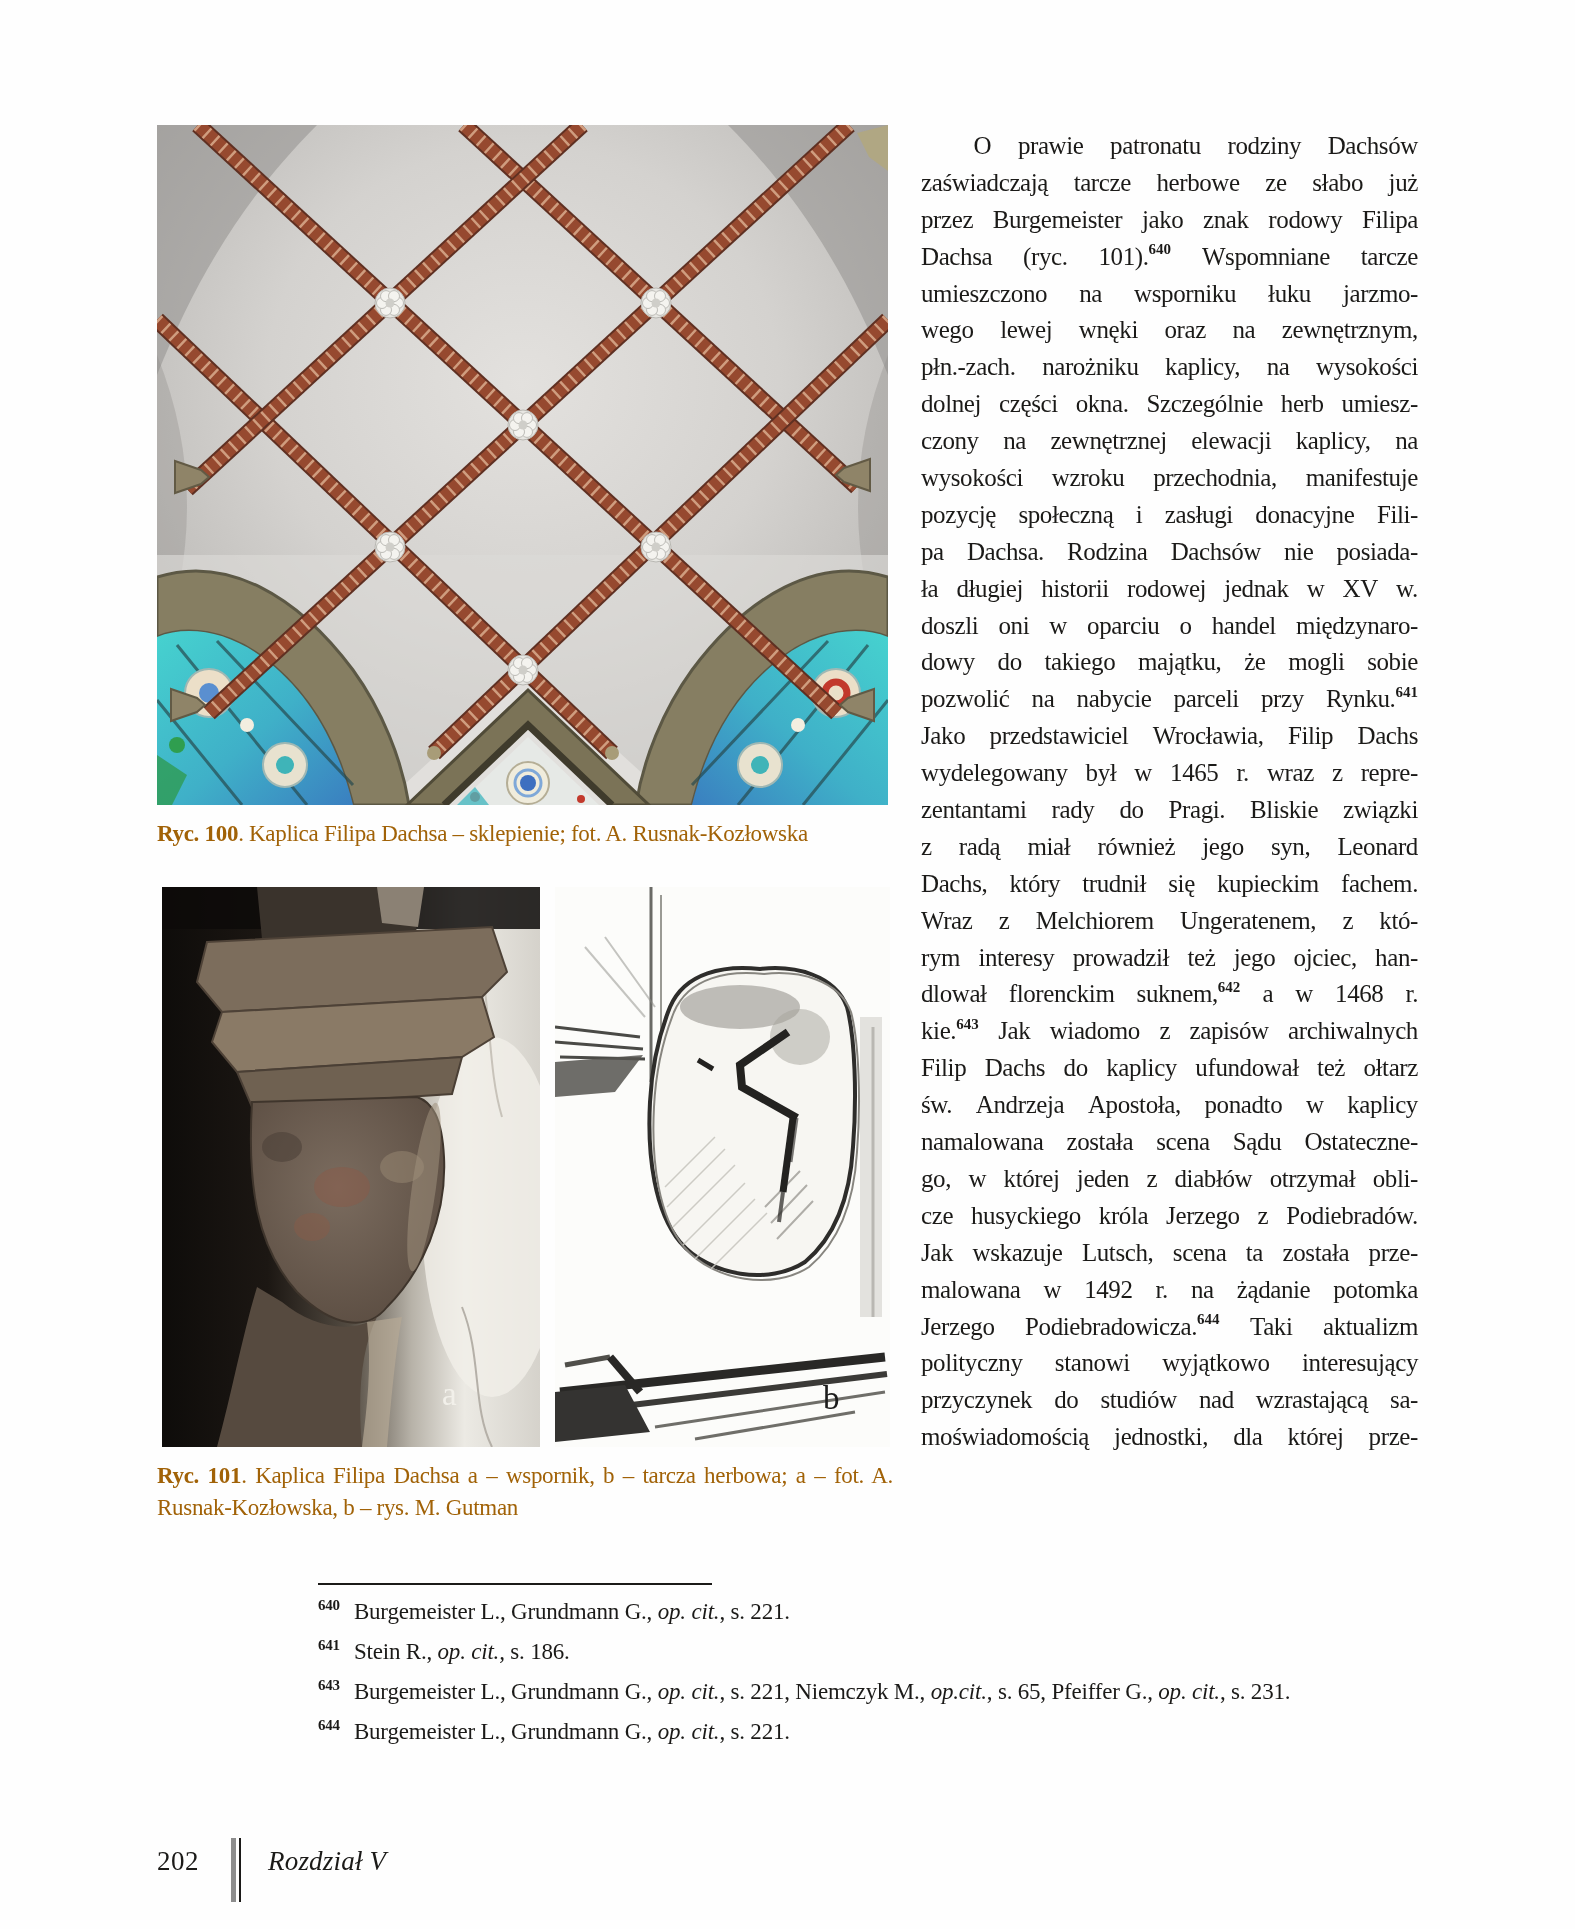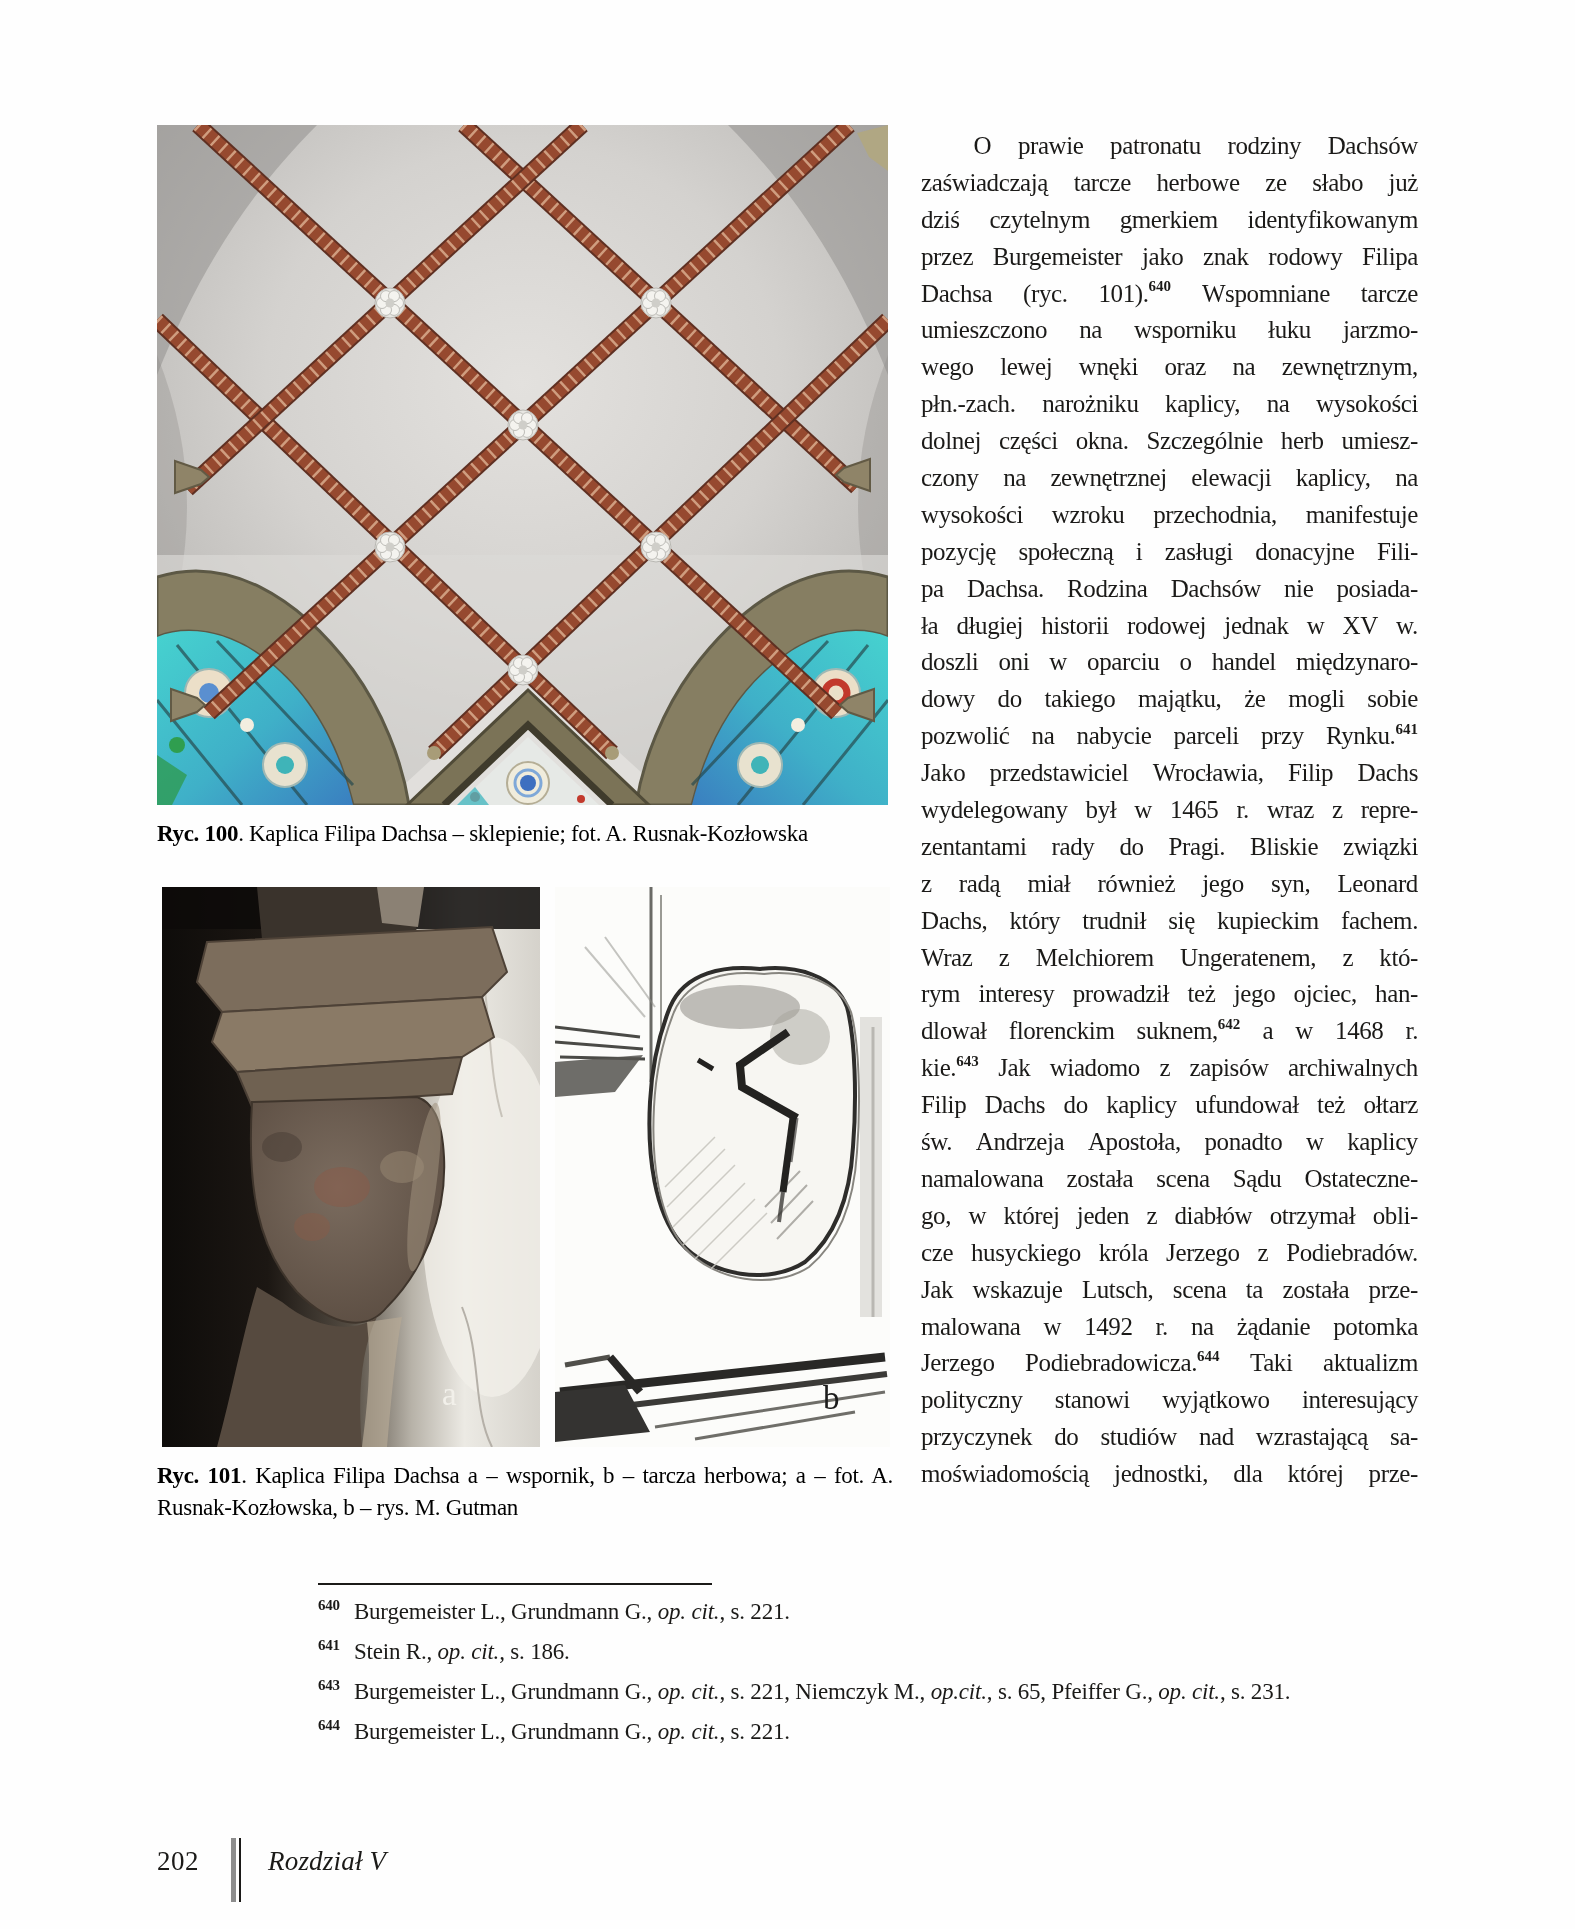--- a/index.html
+++ b/index.html
@@ -7,21 +7,21 @@
   .page{position:relative;width:1575px;height:1929px;background:#fefefe;overflow:hidden;}
 
   
   .fig{position:absolute;}
   .fig svg{display:block;width:100%;height:100%;}
   .fig-letter{position:absolute;font-size:33px;line-height:33px;}
   .letter-a{color:#f2f0ea;}
   .letter-b{color:#1c1c1c;}
 
   
-  .caption{position:absolute;font-size:23px;letter-spacing:-0.3px;line-height:32px;color:#000000;}
+  .caption{position:absolute;font-size:23px;letter-spacing:-0.3px;line-height:32px;color:#a16207;}
   .caption-one{white-space:nowrap;}
   .caption-just{text-align:justify;}
   .cap-label{font-weight:bold;}
 
   
   .text-column{position:absolute;left:921px;top:128px;width:497px;}
   .bodyline{display:flex;justify-content:space-between;height:36.9px;line-height:36.9px;
             font-size:25px;letter-spacing:-0.4px;white-space:pre;}
   .bodyline .ind{display:inline-block;width:26px;flex:0 0 26px;}
   .bodyline sup{font-size:15px;font-weight:bold;line-height:0;position:relative;top:-1px;letter-spacing:0;}
@@ -255,21 +255,20 @@
     <div class="fig-letter letter-b" style="left:268px;top:495px;">b</div>
   </div>
 
   <div class="caption caption-just" style="left:157px;top:1460px;width:736px;">
     <span class="cap-label">Ryc. 101</span><span>. Kaplica Filipa Dachsa a – wspornik, b – tarcza herbowa; a – fot. A. Rusnak-Kozłowska, b – rys. M. Gutman</span>
   </div>
 
   <div class="text-column" id="text-column">
       <div class="bodyline"><span class="ind"></span><span>O</span><span>prawie</span><span>patronatu</span><span>rodziny</span><span>Dachsów</span></div>
       <div class="bodyline"><span>zaświadczają</span><span>tarcze</span><span>herbowe</span><span>ze</span><span>słabo</span><span>już</span></div>
-      <div class="bodyline"><span>dziś</span><span>czytelnym</span><span>gmerkiem</span><span>identyfikowanym</span></div>
       <div class="bodyline"><span>przez</span><span>Burgemeister</span><span>jako</span><span>znak</span><span>rodowy</span><span>Filipa</span></div>
       <div class="bodyline"><span>Dachsa</span><span>(ryc.</span><span>101).<sup>640</sup></span><span>Wspomniane</span><span>tarcze</span></div>
       <div class="bodyline"><span>umieszczono</span><span>na</span><span>wsporniku</span><span>łuku</span><span>jarzmo-</span></div>
       <div class="bodyline"><span>wego</span><span>lewej</span><span>wnęki</span><span>oraz</span><span>na</span><span>zewnętrznym,</span></div>
       <div class="bodyline"><span>płn.-zach.</span><span>narożniku</span><span>kaplicy,</span><span>na</span><span>wysokości</span></div>
       <div class="bodyline"><span>dolnej</span><span>części</span><span>okna.</span><span>Szczególnie</span><span>herb</span><span>umiesz-</span></div>
       <div class="bodyline"><span>czony</span><span>na</span><span>zewnętrznej</span><span>elewacji</span><span>kaplicy,</span><span>na</span></div>
       <div class="bodyline"><span>wysokości</span><span>wzroku</span><span>przechodnia,</span><span>manifestuje</span></div>
       <div class="bodyline"><span>pozycję</span><span>społeczną</span><span>i</span><span>zasługi</span><span>donacyjne</span><span>Fili-</span></div>
       <div class="bodyline"><span>pa</span><span>Dachsa.</span><span>Rodzina</span><span>Dachsów</span><span>nie</span><span>posiada-</span></div>

